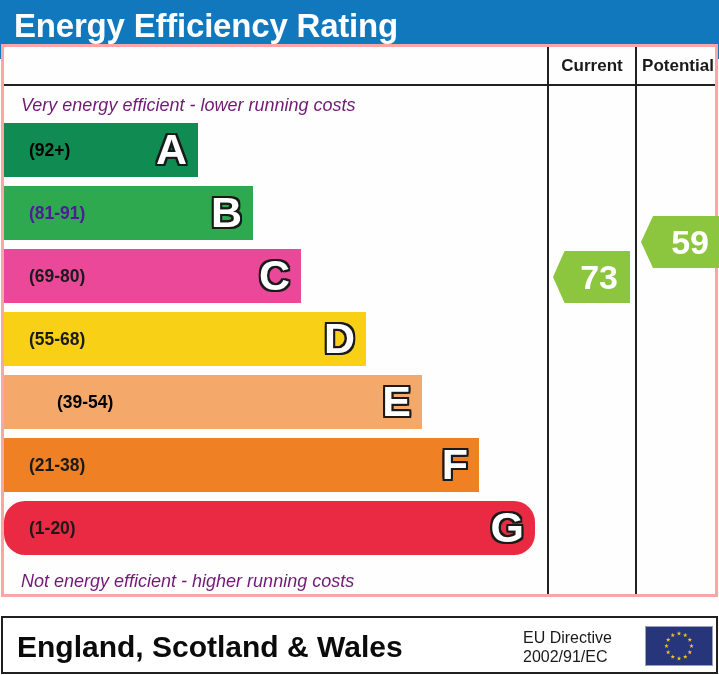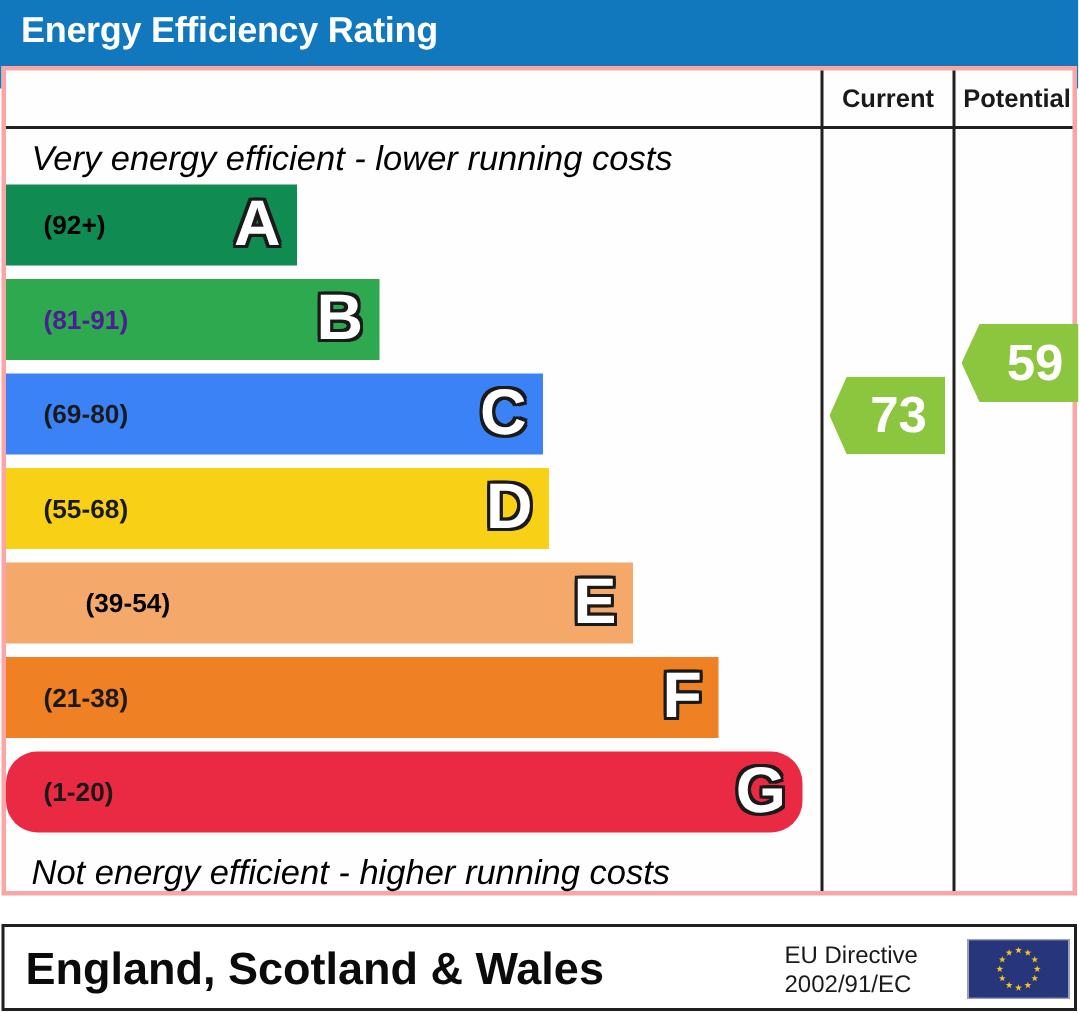--- a/index.html
+++ b/index.html
@@ -29,21 +29,21 @@
     top: 0;
     width: 719px;
     height: 59px;
     background: #1278BE;
     box-sizing: border-box;
   }
   .epc-header-title {
     position: absolute;
     left: 14px;
     top: 7px;
-    font-size: 24px;
+    font-size: 33px;
     font-weight: bold;
     color: #ffffff;
     letter-spacing: -0.2px;
     white-space: nowrap;
   }
 
   
   .epc-table {
     position: absolute;
     left: 1px;
@@ -97,22 +97,22 @@
   }
   .epc-vline.v1 { left: 543px; }
   .epc-vline.v2 { left: 631px; }
 
   
   .epc-caption {
     position: absolute;
     left: 0;
     width: 543px;
     font-style: italic;
-    font-size: 23px;
-    color: #000000;
+    font-size: 18px;
+    color: #701a75;
     box-sizing: border-box;
     padding-left: 17px;
     white-space: nowrap;
   }
   .epc-caption.top {
     top: 41px;
     height: 35px;
     line-height: 35px;
   }
   .epc-caption.bottom {
@@ -254,21 +254,21 @@
       <div class="epc-band" style="top: 0px; width: 194px; background: rgb(16, 139, 81);">
         <span class="epc-band-range" style="color: #000000;">(92+)</span>
         <span class="epc-band-letter">A</span>
       </div>
 
       <div class="epc-band" style="top: 63px; width: 249px; background: rgb(47, 169, 79);">
         <span class="epc-band-range" style="color: #4c1d95;">(81-91)</span>
         <span class="epc-band-letter">B</span>
       </div>
 
-      <div class="epc-band" style="top: 126px; width: 358px; background: #3b82f6;">
+      <div class="epc-band" style="top: 126px; width: 297px; background: #ec4899;">
         <span class="epc-band-range" style="color: rgb(26, 26, 26);">(69-80)</span>
         <span class="epc-band-letter">C</span>
       </div>
 
       <div class="epc-band" style="top: 189px; width: 362px; background: rgb(248, 209, 23);">
         <span class="epc-band-range" style="color: rgb(26, 26, 26);">(55-68)</span>
         <span class="epc-band-letter">D</span>
       </div>
 
       <div class="epc-band" style="top: 252px; width: 418px; background: rgb(244, 169, 107);">

